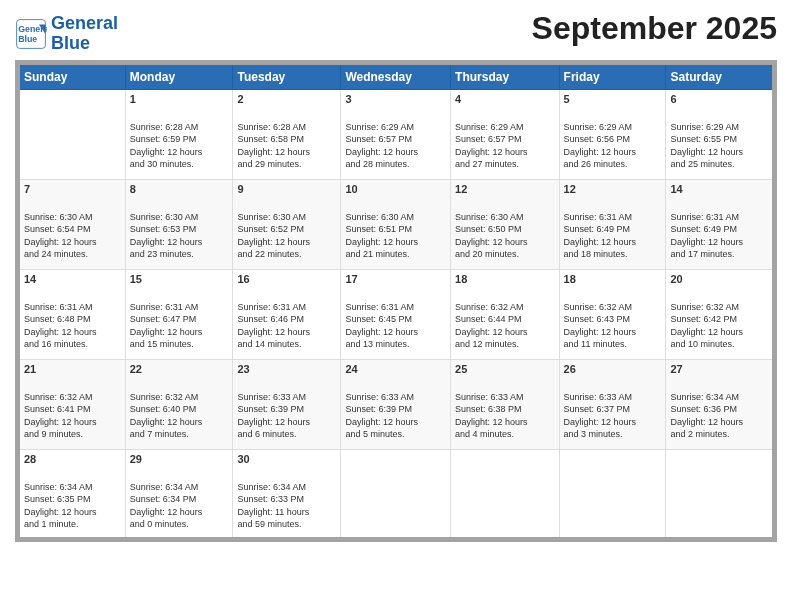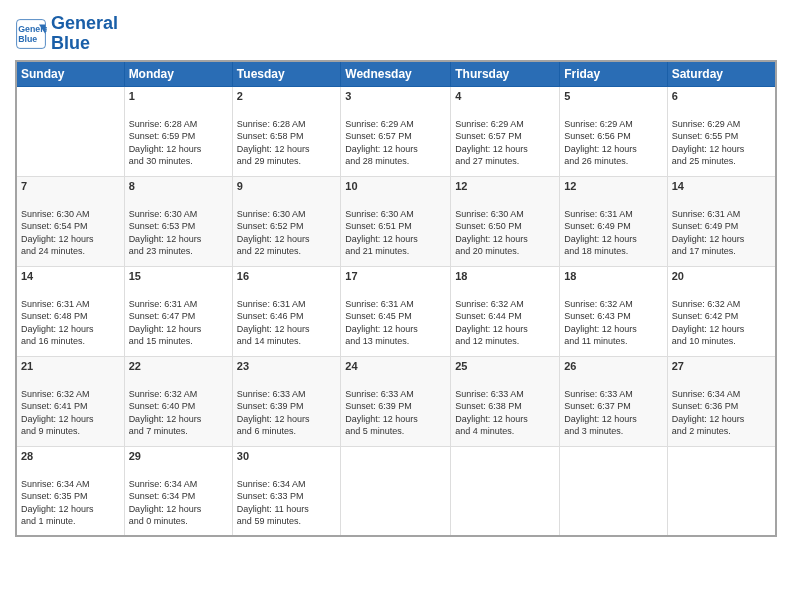--- a/index.html
+++ b/index.html
@@ -46,21 +46,21 @@
       font-weight: bold;
       color: #222;
     }
     .subtitle {
       font-size: 14px;
       color: #444;
     }
     .calendar {
       width: 100%;
       border-collapse: collapse;
-      border: 2px solid #a3a3a3;
+      border: 5px solid #a3a3a3;
     }
     .calendar thead tr th {
       background: #2a6db5;
       color: #fff;
       font-size: 12px;
       font-weight: bold;
       padding: 5px 4px;
       text-align: left;
       border: 1px solid #1a5fa8;
     }
@@ -105,20 +105,21 @@
         <text x="4" y="18" font-size="11" font-weight="bold" fill="#2a6db5" font-family="Arial">General</text>
         <text x="4" y="30" font-size="11" font-weight="bold" fill="#2a6db5" font-family="Arial">Blue</text>
         <polygon points="30,8 38,8 38,20" fill="#2a6db5"></polygon>
       </svg>
       <div>
         <div class="logo-text">General</div>
         <div class="logo-text">Blue</div>
       </div>
     </div>
     <div class="title-section">
+      <div class="month-title">September 2025</div>
     </div>
   </div>
 
   <table class="calendar">
     <thead>
       <tr>
       <th>Sunday</th>
           <th>Monday</th>
           <th>Tuesday</th>
           <th>Wednesday</th>

